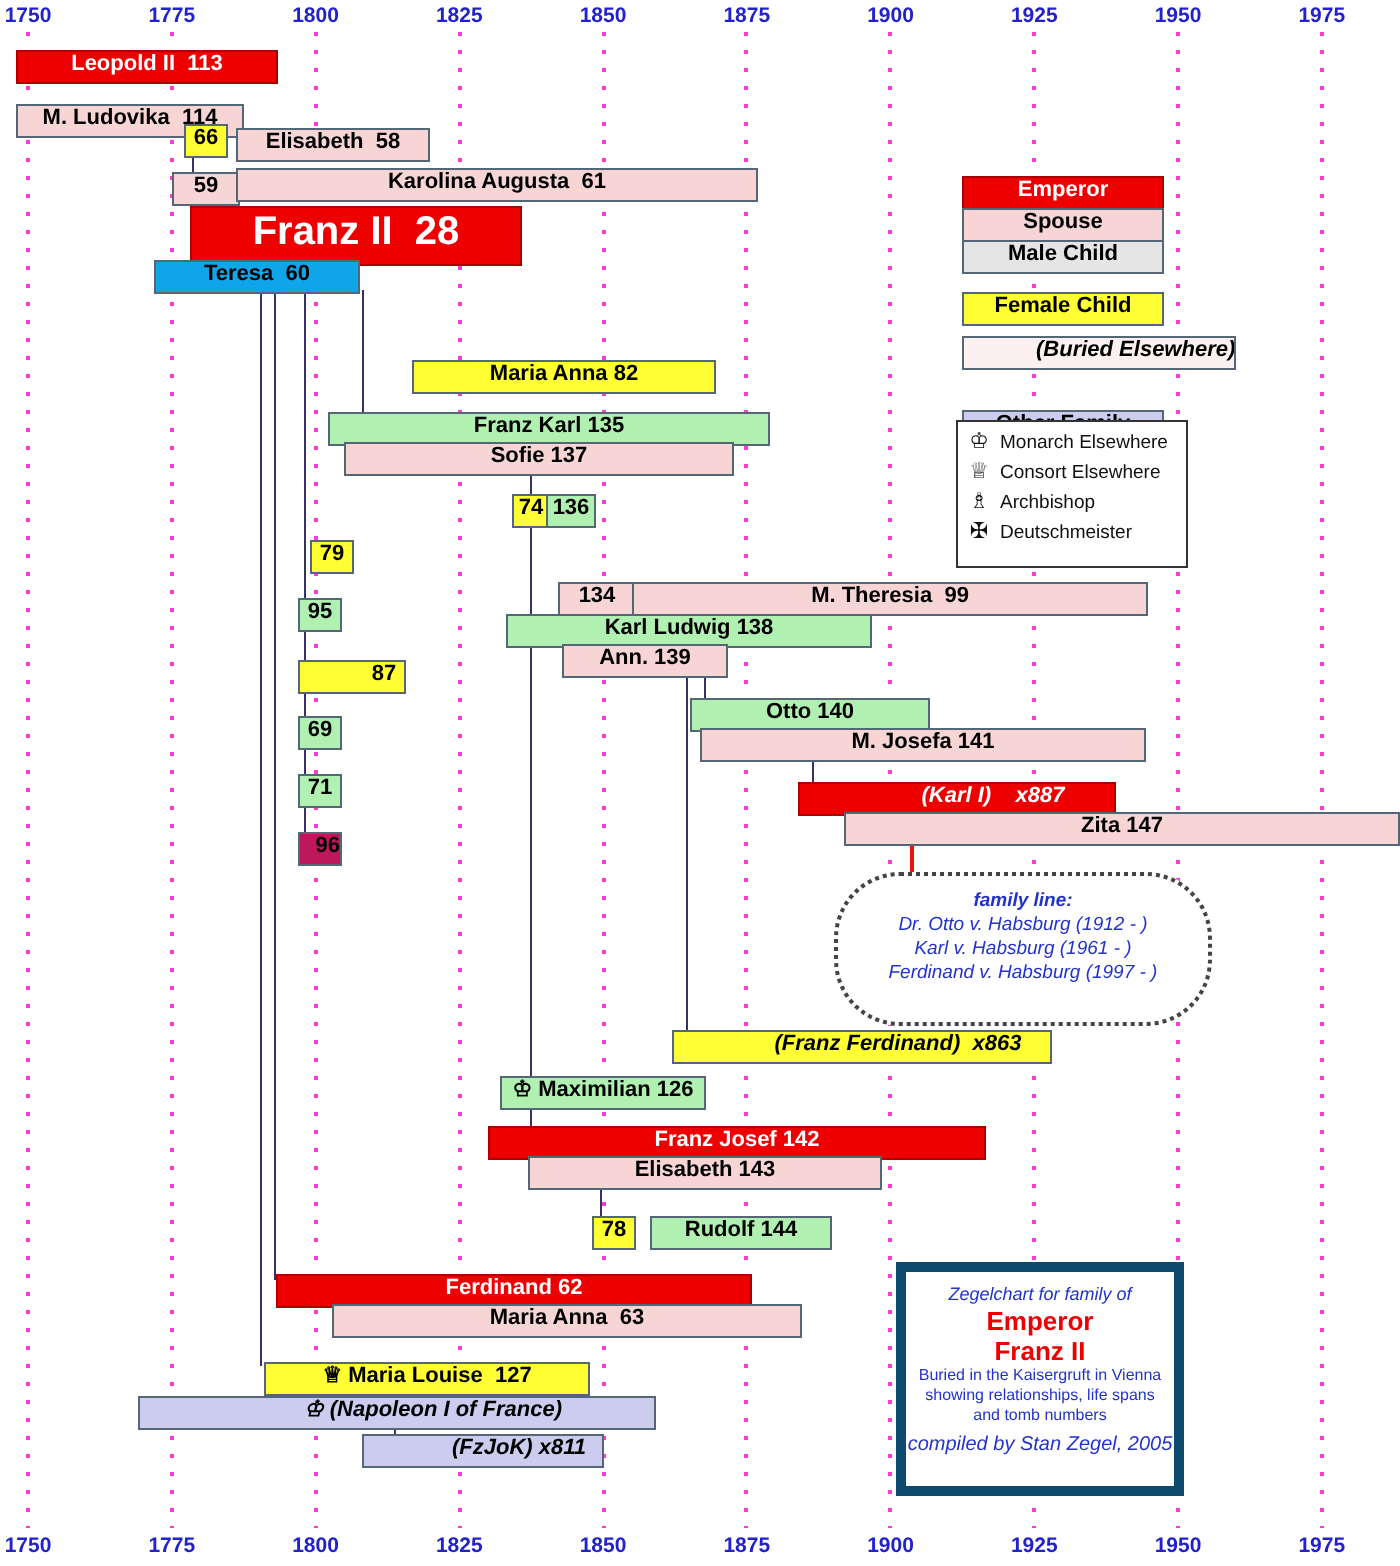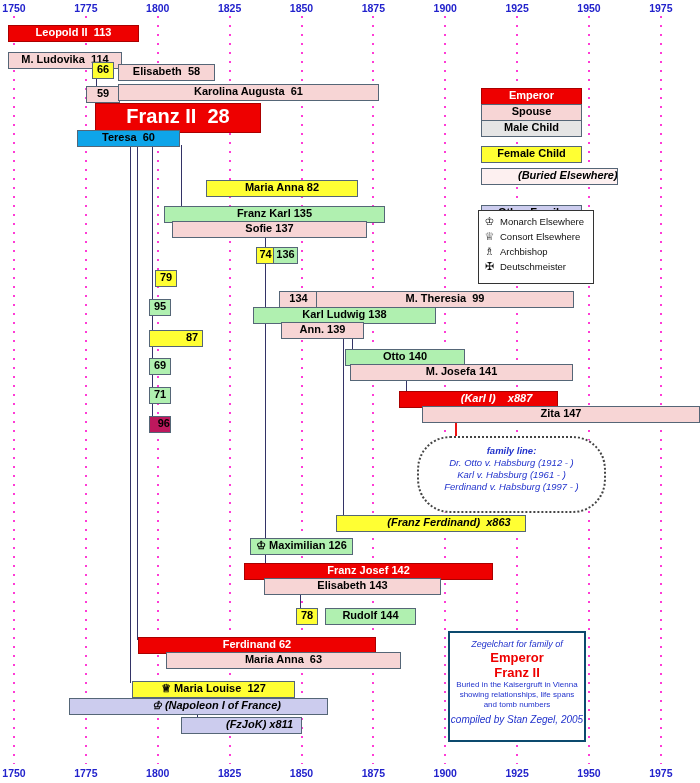--- a/index.html
+++ b/index.html
@@ -19,21 +19,21 @@
     background:#ffffff;border:1px solid #333333;z-index:5;padding:3px 4px;
     font-size:9.5px;color:#111111;}
   .symbol-row{display:flex;align-items:center;gap:4px;height:15px;}
   .symbol-row .glyph{width:13px;text-align:center;font-size:11px;line-height:15px;}
   #senior-line{position:absolute;left:417px;top:436px;width:185px;height:66px;
     background:#ffffff;border:2px dotted #444444;border-radius:33px;z-index:5;
     color:#2233cc;font-size:9.5px;font-style:italic;text-align:center;padding-top:7px;}
   #senior-line .sl-head{line-height:12px;font-weight:bold;}
   #senior-line .sl-line{line-height:12px;}
   #info-box{position:absolute;left:448px;top:631px;width:134px;height:102px;
-    background:#ffffff;border:2px solid #0c4a6e;z-index:5;text-align:center;
+    background:#ffffff;border:5px solid #0c4a6e;z-index:5;text-align:center;
     color:#2233cc;padding-top:5px;}
   .ib-sub{font-size:9px;font-style:italic;line-height:12px;}
   .ib-title{font-size:13px;font-weight:bold;color:#ee0000;line-height:15px;}
   .ib-small{font-size:8px;line-height:10px;}
   .ib-tiny{font-size:10px;font-style:italic;margin-top:5px;line-height:9px;}
 </style>
 </head>
 <body>
 
 <div id="canvas">

